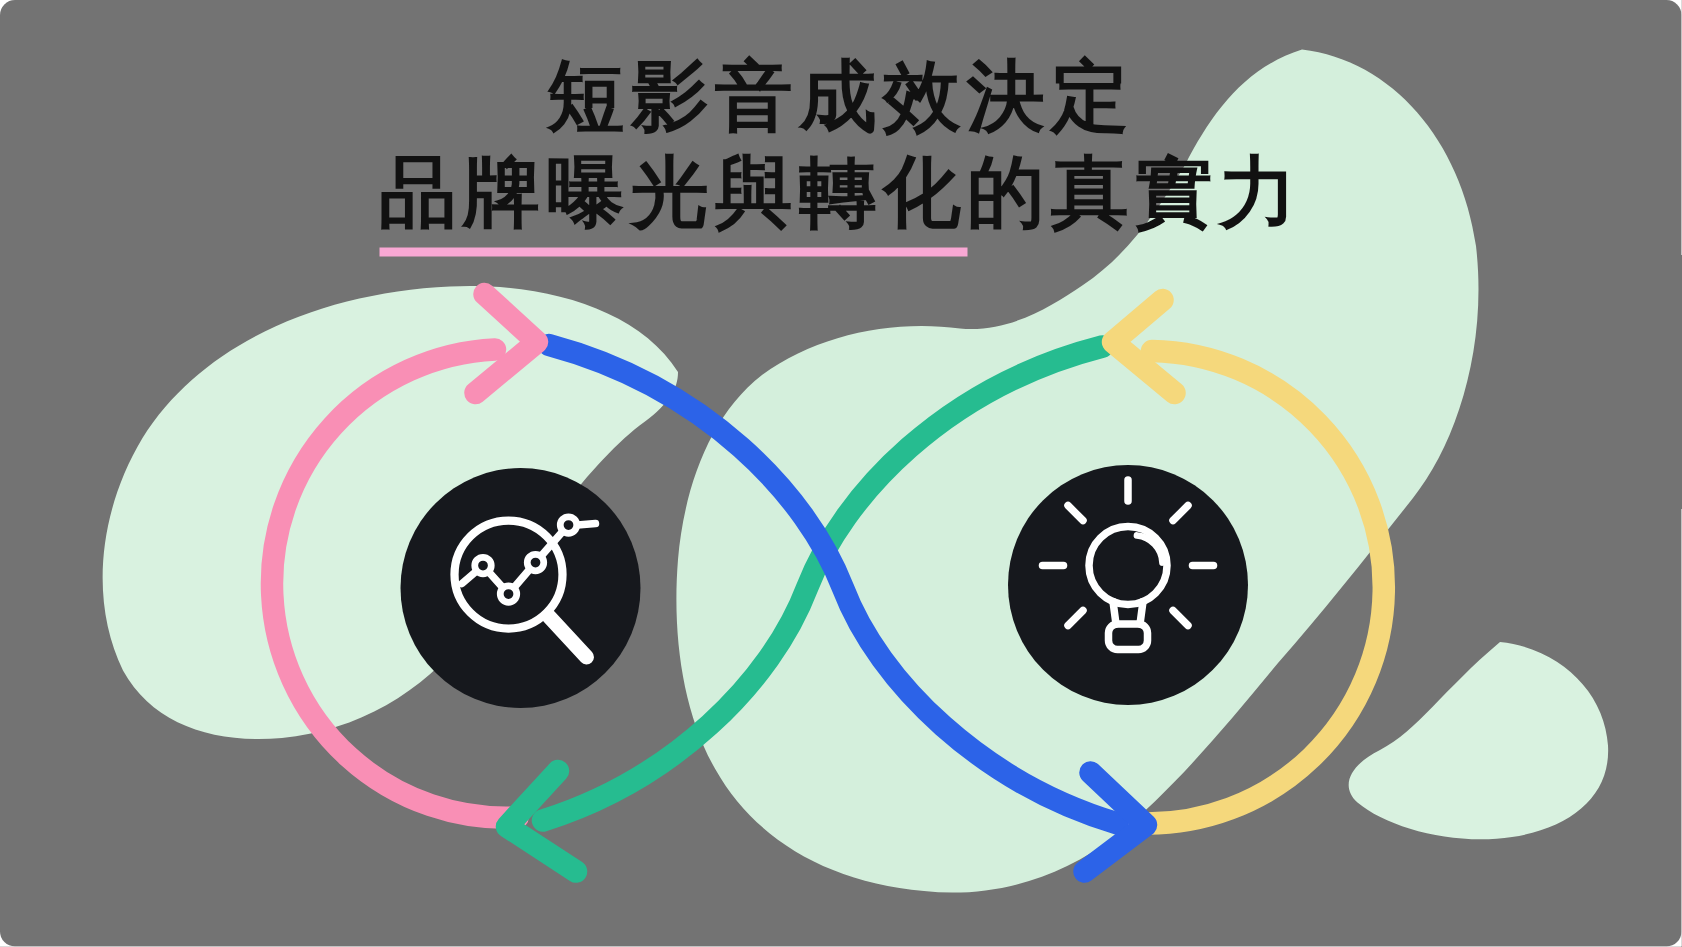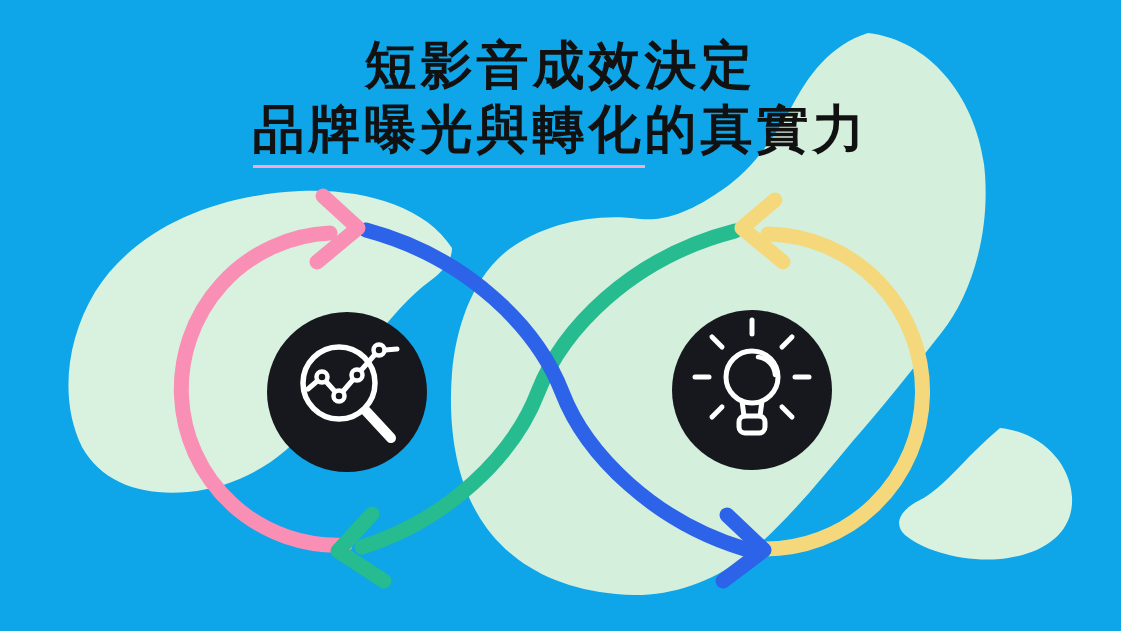--- a/index.html
+++ b/index.html
@@ -1,39 +1,40 @@
 <!DOCTYPE html>
 <html><head>
 <meta charset="utf-8">
 <style>
   html,body{margin:0;padding:0;background:#ffffff;}
   .canvas{
     position:relative;
     width:1121px;height:631px;
-    background:#0ea5e9;
+    background:#737373;
     overflow:hidden;
     font-family:"Liberation Sans","DejaVu Sans",sans-serif;
+    border-radius:10px;
   }
   .bg-svg{position:absolute;left:0;top:0;z-index:1;}
   .title{
     position:absolute;
     left:0;top:34px;
     width:1121px;
     z-index:3;
     text-align:center;
     color:#111111;
     font-weight:800;
     font-size:52px;
     line-height:1.23;
     letter-spacing:4px;
     white-space:nowrap;
   }
   .title .u{
     display:inline-block;
-    border-bottom:3px solid #f9a8d4;
+    border-bottom:6px solid #f9a8d4;
     padding-bottom:3px;
   }
 </style>
 </head>
 <body>
 
 <div class="canvas">
 
   <svg class="bg-svg" width="1121" height="631" viewBox="0 0 1121 631">
 

